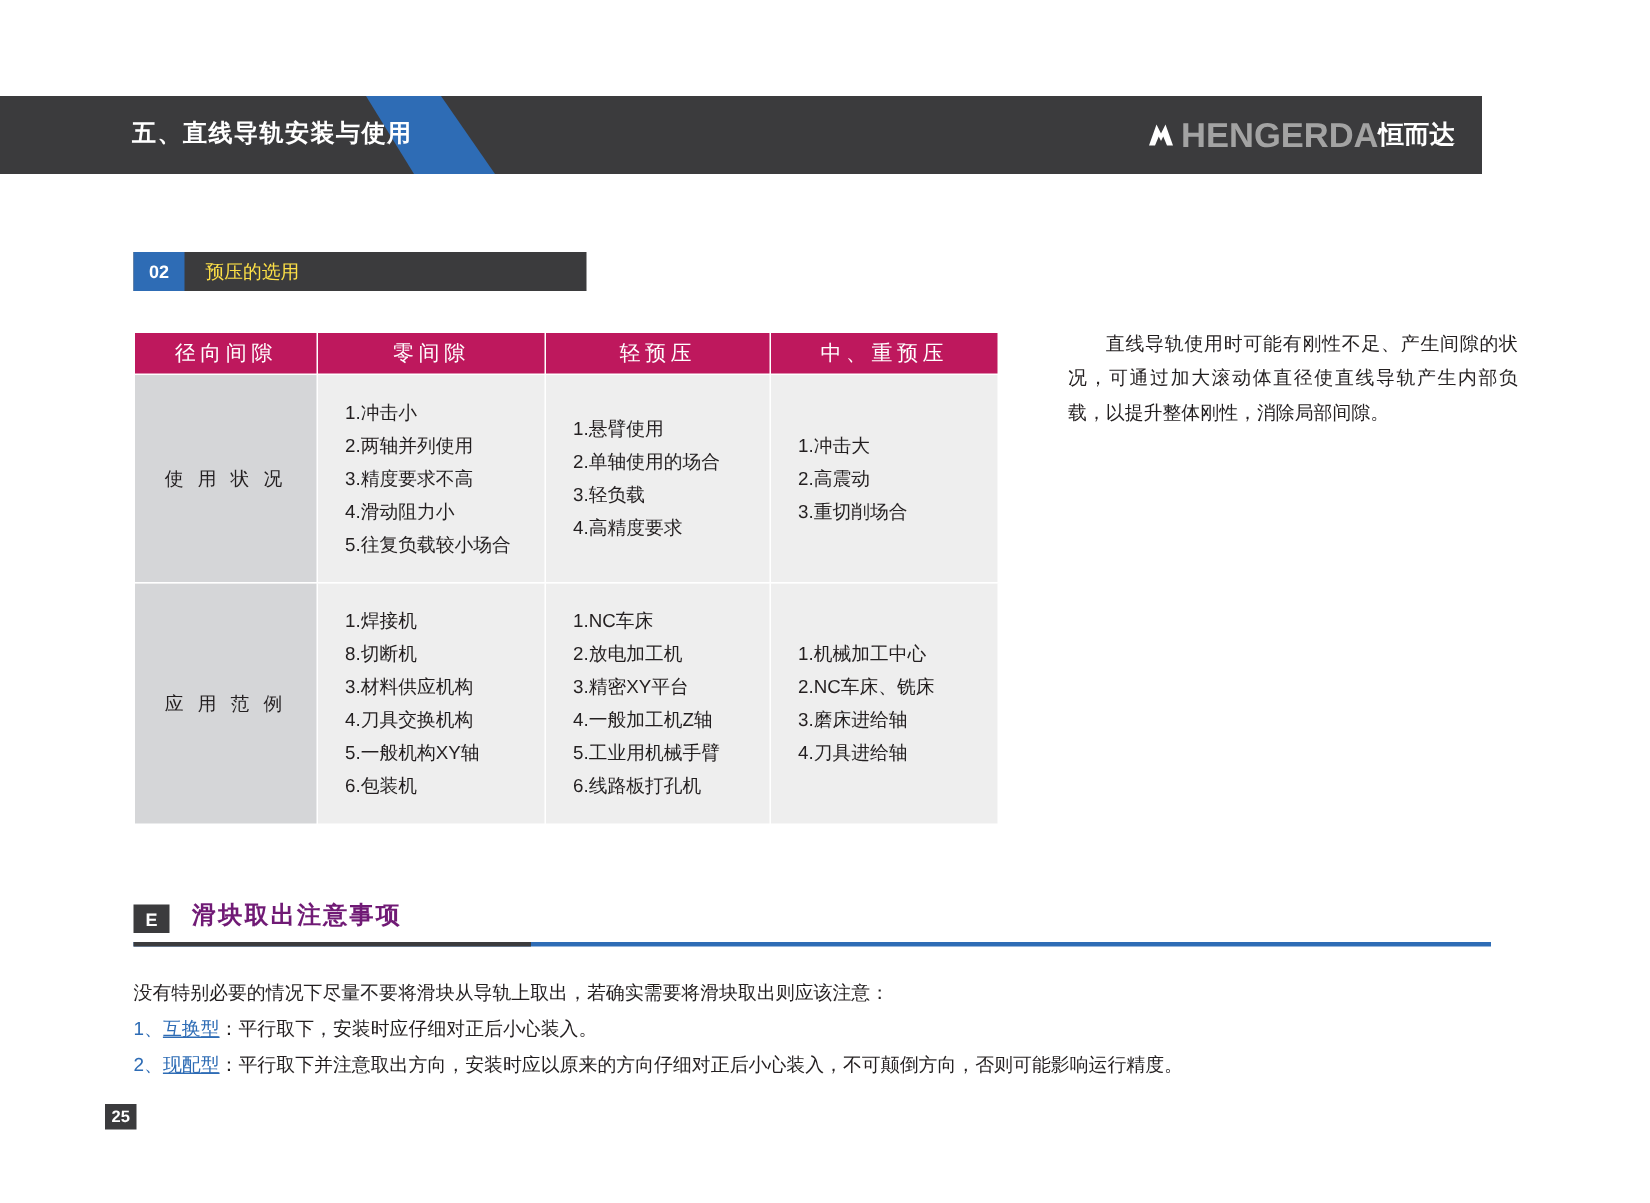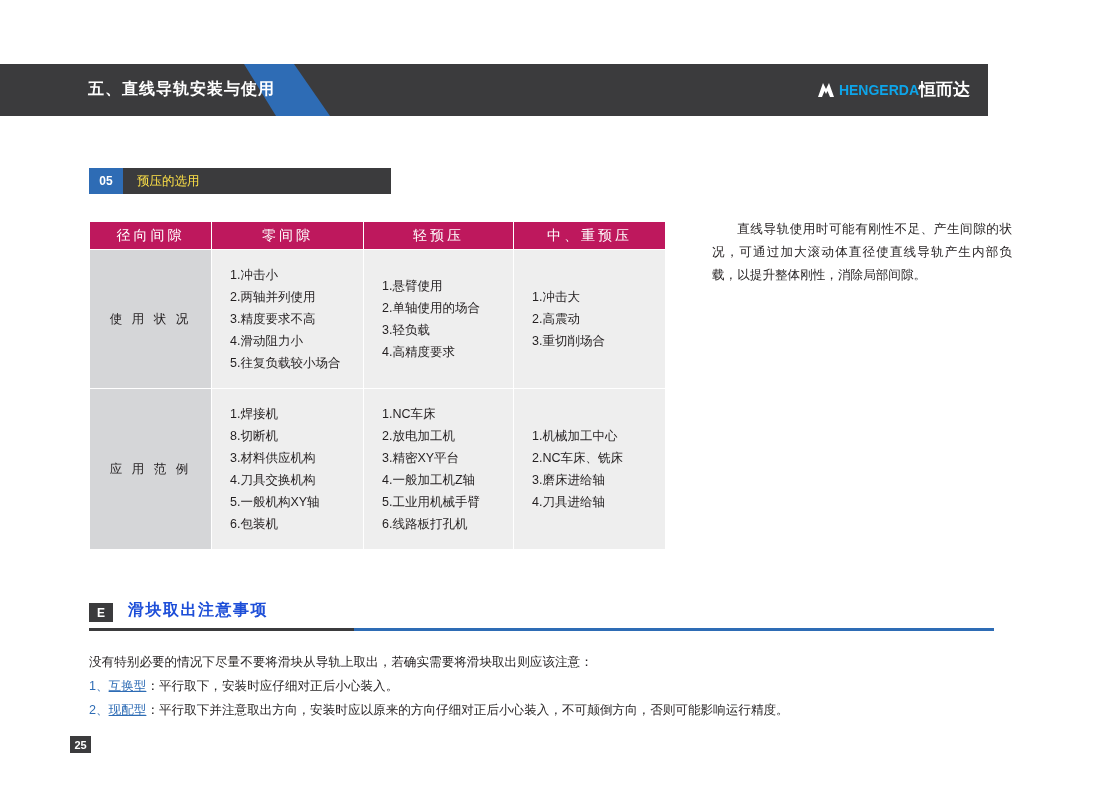--- a/index.html
+++ b/index.html
@@ -61,23 +61,23 @@
     align-items: center;
     height: 24px;
   }
   .logo-mark {
     width: 20px;
     height: 20px;
     margin-right: 3px;
     position: relative;
   }
   .logo-text {
-    font-size: 14px;
-    font-weight: bold;
-    color: #0ea5e9;
+    font-size: 23px;
+    font-weight: bold;
+    color: #a3a3a3;
     letter-spacing: 0px;
     line-height: 20px;
   }
   .logo-cn {
     font-size: 17px;
     font-weight: bold;
     color: #ffffff;
     line-height: 20px;
   }
 
@@ -189,21 +189,21 @@
     display: flex;
     align-items: center;
     justify-content: center;
   }
   .sec-e-title {
     position: absolute;
     left: 39px;
     top: 0;
     font-size: 16px;
     font-weight: bold;
-    color: #1d4ed8;
+    color: #701a75;
     letter-spacing: 1.5px;
   }
   .sec-e-rule {
     position: absolute;
     left: 0;
     top: 28px;
     width: 905px;
     height: 3px;
     background: #2e6cb5;
   }
@@ -263,21 +263,21 @@
       <svg width="20" height="20" viewBox="0 0 20 20" aria-hidden="true">
         <path d="M2 17 L7 3 L10 9 L13 3 L18 17 L14 17 L11.5 11 L10 14 L8.5 11 L6 17 Z" fill="#ffffff"></path>
       </svg>
     </span>
     <span class="logo-text">HENGERDA</span>
     <span class="logo-cn">恒而达</span>
   </div>
 </div>
 
 <div class="banner">
-  <div class="banner-num">05</div>
+  <div class="banner-num">02</div>
   <div class="banner-label">预压的选用</div>
 </div>
 
 <table class="table">
   <colgroup>
     <col style="width:122px">
     <col style="width:152px">
     <col style="width:150px">
     <col style="width:152px">
   </colgroup>

